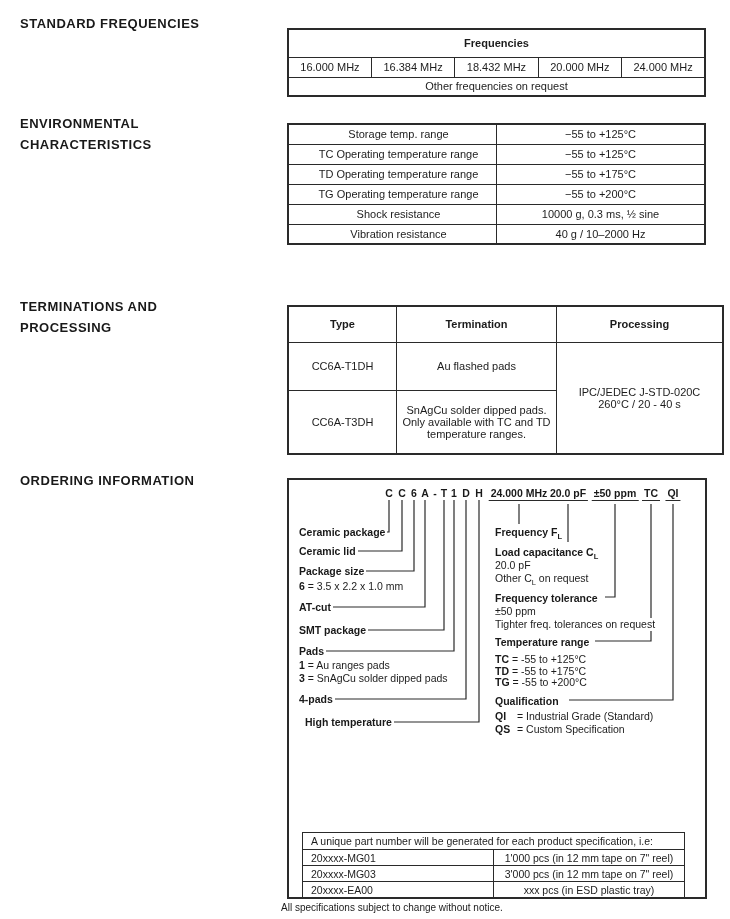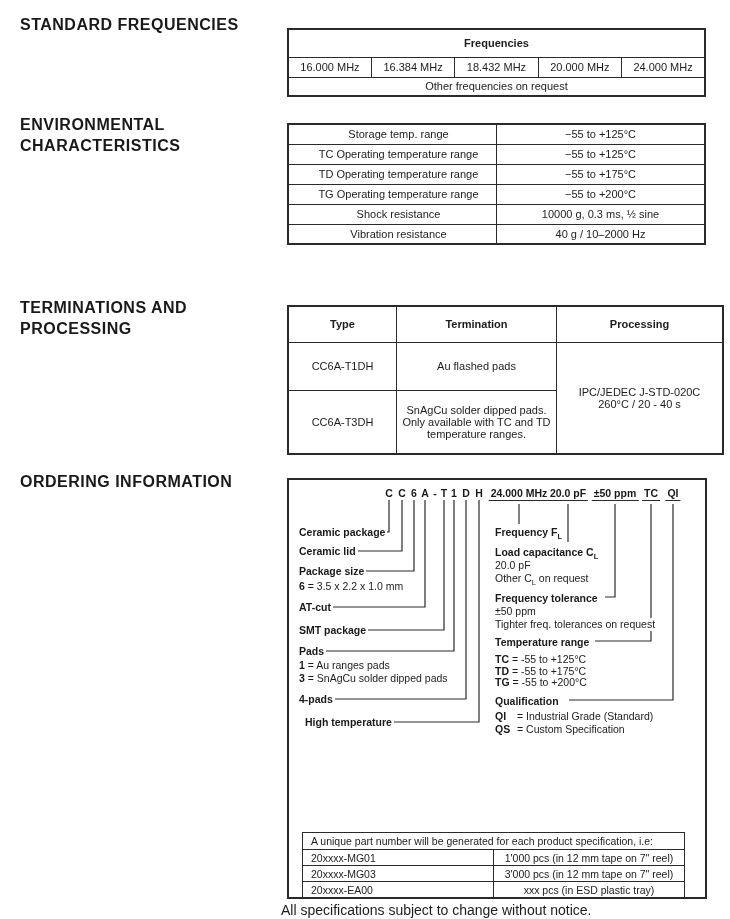--- a/index.html
+++ b/index.html
@@ -3,21 +3,21 @@
 <meta charset="utf-8">
 <style>
   html,body{margin:0;padding:0;}
   body{
     width:730px;height:919px;background:#ffffff;position:relative;
     font-family:"Liberation Sans", sans-serif;color:#1c1c1c;
     -webkit-font-smoothing:antialiased;
   }
   .page{position:absolute;inset:0;}
   .sec-heading{
-    position:absolute;left:20px;font-weight:bold;font-size:16px;
+    position:absolute;left:20px;font-weight:bold;font-size:13px;
     letter-spacing:0.5px;color:#191919;white-space:nowrap;
   }
   table.tbl{
     position:absolute;border-collapse:collapse;table-layout:fixed;
     font-size:11px;color:#1c1c1c;border:2px solid #2a2a2a;
   }
   .tbl th,.tbl td{border:1px solid #2a2a2a;text-align:center;padding:0 2px;font-weight:normal;}
   .tbl th{font-weight:bold;margin-top:7px;}
   .tbl td.left{text-align:center;padding-left:14px;margin-left:20px;}
   
@@ -40,21 +40,21 @@
   .key.w{display:inline-block;width:22px;}
   .sub{font-size:7.5px;position:relative;top:2.5px;}
   #part-table{
     position:absolute;left:13px;top:352px;border-collapse:collapse;
     table-layout:fixed;font-size:10.5px;border:1.5px solid #2a2a2a;width:383px;
   }
   #part-table td{border:1px solid #2a2a2a;height:15px;padding:0 2px;}
   #part-table td.pn{text-align:left;padding-left:8px;}
   #part-table td.qty{text-align:center;}
   #part-table td.hdr{text-align:left;padding-left:8px;}
-  #footer-note{position:absolute;left:281px;top:902px;font-size:14px;color:#1c1c1c;}
+  #footer-note{position:absolute;left:281px;top:902px;font-size:10px;color:#1c1c1c;}
 </style>
 </head>
 <body>
 
 <div class="page">
 
   <div class="sec-heading" style="top:16px;">STANDARD FREQUENCIES</div>
   <div class="sec-heading" style="top:116px;">ENVIRONMENTAL</div>
   <div class="sec-heading" style="top:137px;">CHARACTERISTICS</div>
   <div class="sec-heading" style="top:299px;">TERMINATIONS AND</div>

